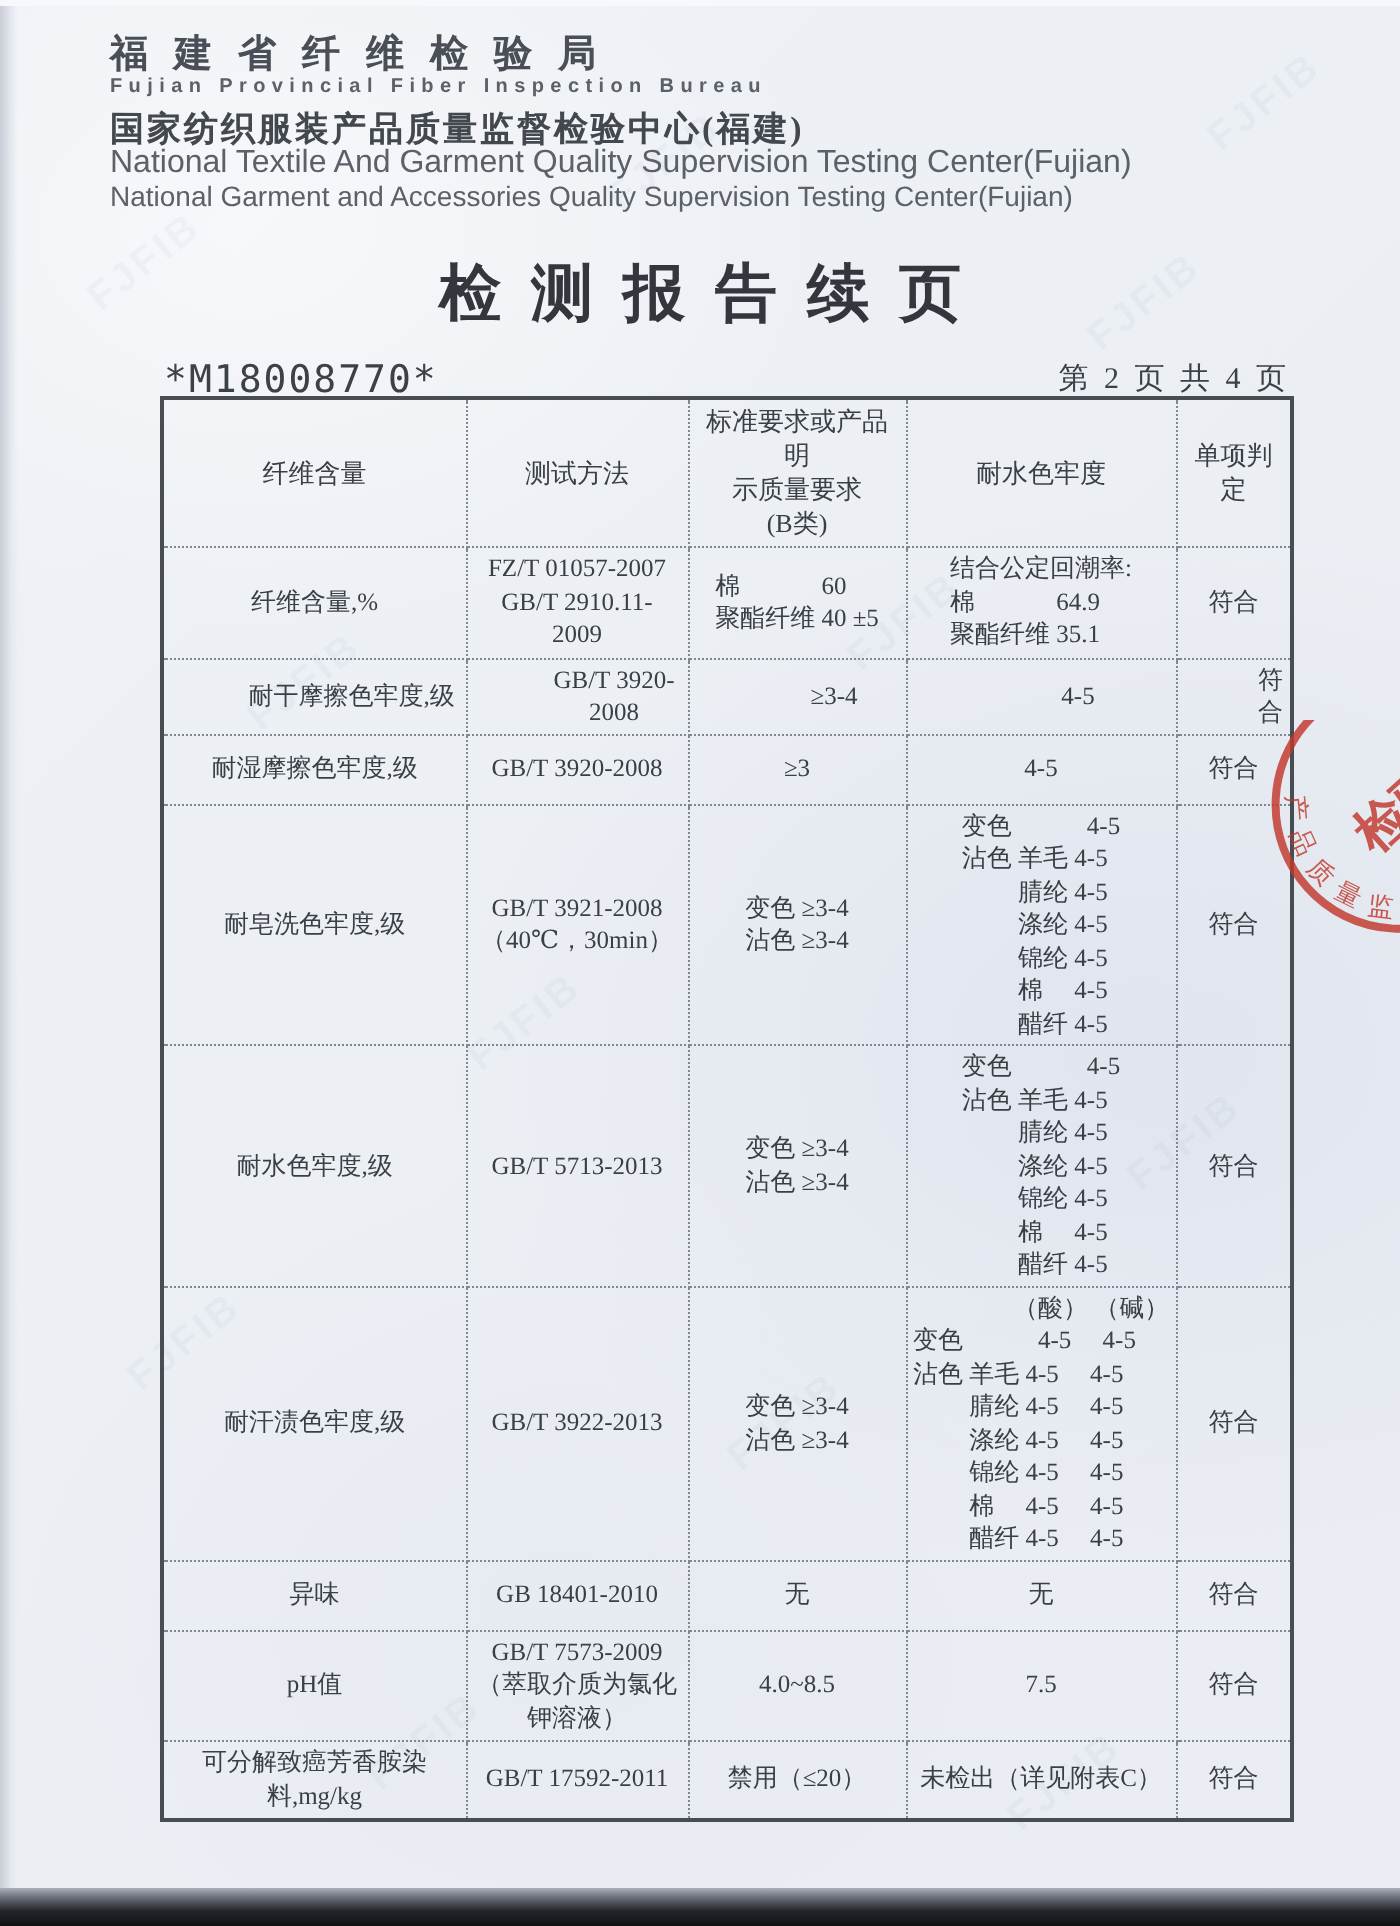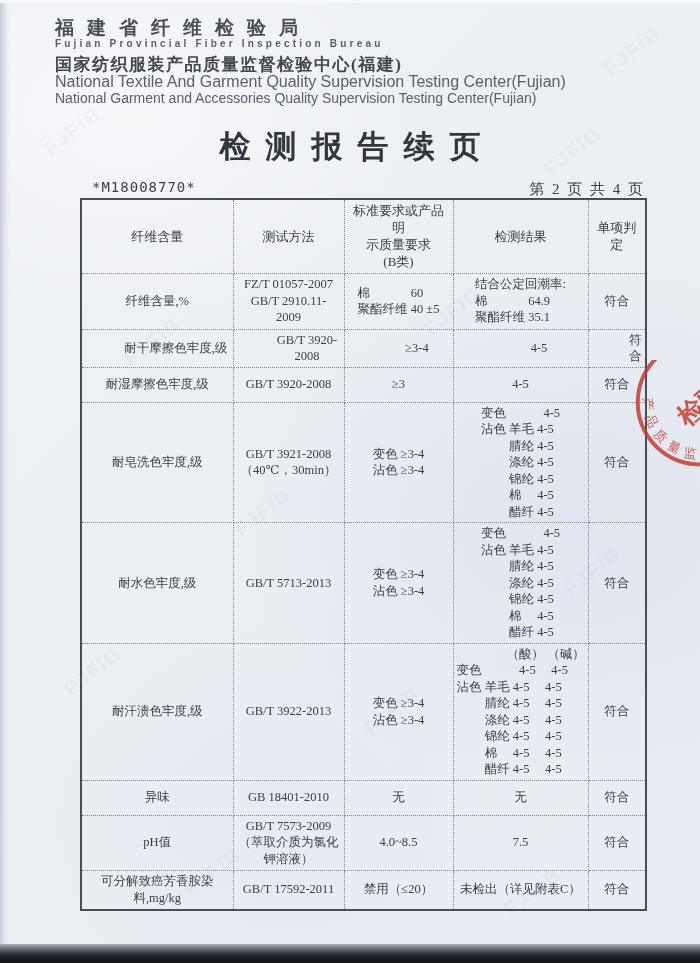--- a/index.html
+++ b/index.html
@@ -35,22 +35,22 @@
   .org-en-1{font-size:10px;letter-spacing:3.2px;color:#5b6069;font-family:"Liberation Sans",sans-serif;font-weight:bold;margin-top:1px;}
   .org-cn-2{font-size:17px;font-weight:bold;letter-spacing:1.5px;color:#43484f;margin-top:6px;}
   .org-en-2{font-size:16px;color:#5b6069;font-family:"Liberation Sans",sans-serif;margin-top:0px;}
   .org-cn-3{font-size:17px;font-weight:bold;letter-spacing:3px;color:#43484f;margin-top:5px;}
   .org-en-3{font-size:14px;color:#5b6069;font-family:"Liberation Sans",sans-serif;margin-top:0px;}
 
   .doc-title{position:absolute;left:0;top:126px;width:700px;text-align:center;
     font-size:31px;font-weight:bold;letter-spacing:15px;color:#33373d;text-indent:15px;}
 
   .meta-row{position:absolute;left:80px;top:179px;width:565px;height:18px;}
-  .report-no{position:absolute;left:12px;top:0;font-family:"DejaVu Sans Mono",monospace;
-    font-size:14px;letter-spacing:1px;color:#3c4047;}
+  .report-no{position:absolute;left:2px;top:0;font-family:"DejaVu Sans Mono",monospace;
+    font-size:19px;letter-spacing:1px;color:#3c4047;}
   .page-info{position:absolute;right:0px;top:1px;font-size:15px;letter-spacing:2px;color:#3c4047;}
 
   table.report{
     position:absolute;left:80px;top:198px;width:565px;
     border-collapse:collapse;table-layout:fixed;
     border:2px solid #484c53;
   }
   table.report td{
     border:1px dotted #82868e;
     text-align:center;vertical-align:middle;
@@ -128,21 +128,21 @@
         <col style="width:135px">
         <col style="width:58px">
     </colgroup>
     <tbody>
       <tr class="h-hdr">
         <td><span class="prec">纤维含量</span></td>
         <td><span class="prec">测试方法</span></td>
         <td><span class="prec">标准要求或产品明
 示质量要求
 (B类)</span></td>
-        <td><span class="prec">检测结果</span></td>
+        <td><span class="prec">耐水色牢度</span></td>
         <td><span class="prec">单项判定</span></td>
       </tr>
       <tr class="h-r1">
         <td><span class="prec">纤维含量,%</span></td>
         <td><span class="prec">FZ/T 01057-2007
 GB/T 2910.11-
 2009</span></td>
         <td><span class="preb">棉　　　 60
 聚酯纤维 40 ±5</span></td>
         <td><span class="preb">结合公定回潮率:

